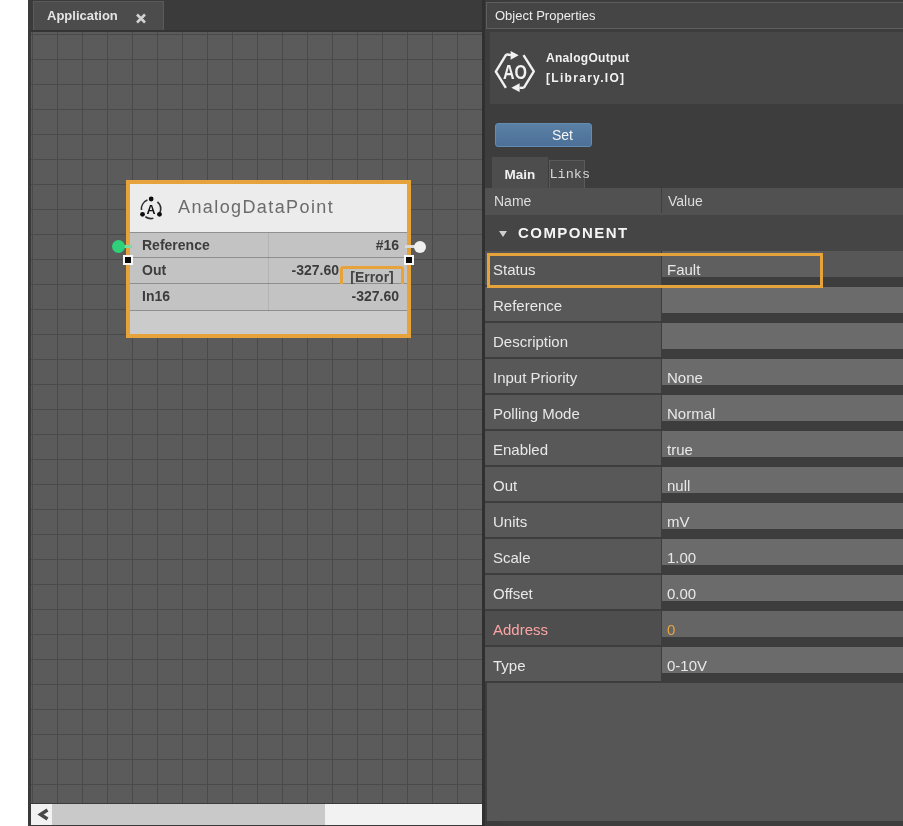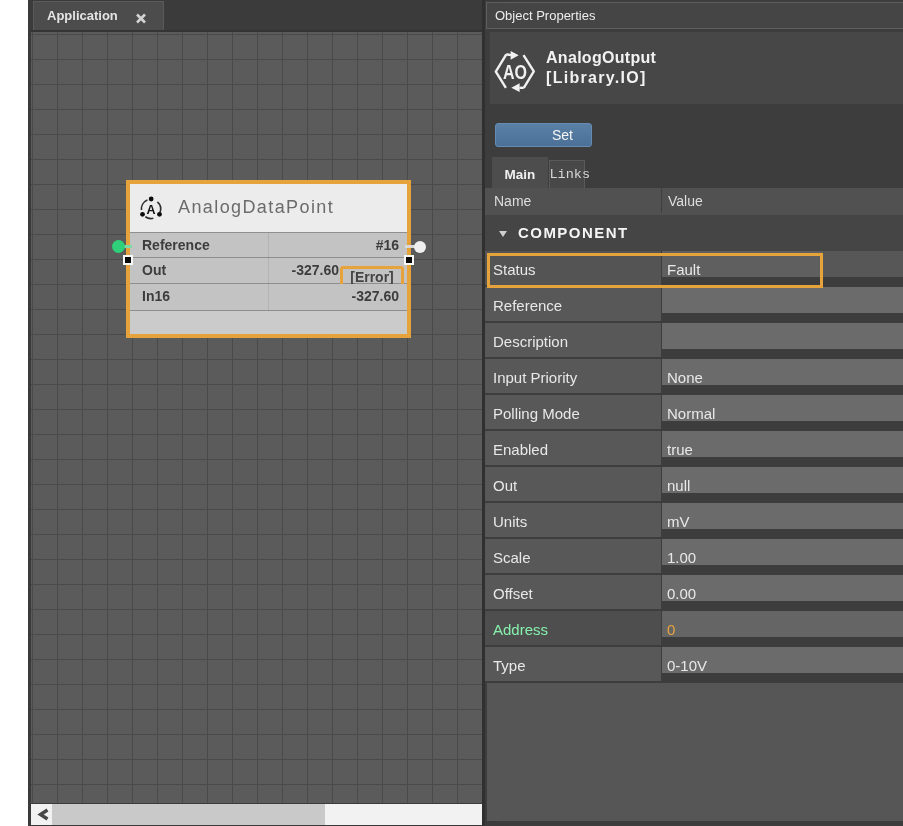--- a/index.html
+++ b/index.html
@@ -84,21 +84,21 @@
 #ptitle {
   left:1px; top:2px; width:442px; height:27px;
   background:#454545; border:1px solid #5e5e5e;
   color:#ededed; line-height:25px; padding-left:8px; font-size:13px;
 }
 #ptitle-icon { right:7px; top:8px; width:12px; height:10px; background:#e8e8e8; border-radius:2px; }
 #ptitle-icon div { margin:3.5px 2px 0 2px; height:3px; background:#3f3f3f; }
 
 #picon-box { left:5px; top:32px; width:434px; height:72px; background:#474747; }
 #picon-box svg { position:absolute; left:4px; top:18px; }
-#picon-name { position:absolute; left:56px; top:15.5px; font-weight:bold; font-size:16px; color:#f2f2f2; line-height:20.5px; letter-spacing:0.3px; }
+#picon-name { position:absolute; left:56px; top:15.5px; font-weight:bold; font-size:12px; color:#f2f2f2; line-height:20.5px; letter-spacing:0.3px; }
 
 #set-btn {
   left:10px; top:123px; width:97px; height:24px;
   background:linear-gradient(#597fa6 0%,#4c7097 100%);
   background:linear-gradient(#5a80a6,#4c7097);
   border:1px solid #648cb2; border-radius:3px;
   color:#f5f5f5; text-align:center; line-height:22px; font-size:14px;padding-left:38px;
 }
 
 .ptab { color:#f0f0f0; text-align:center; font-size:13.5px; }
@@ -272,21 +272,21 @@
       </div>
     <div class="prow abs" style="top:539px;">
         <span class="nc">Scale</span>
         <span class="vc">1.00</span>
       </div>
     <div class="prow abs" style="top:575px;padding-left:46px;">
         <span class="nc">Offset</span>
         <span class="vc">0.00</span>
       </div>
     <div class="prow abs" style="top:611px;">
-        <span class="nc" style="background:#4e4e4e;color:#86efac;">Address</span>
+        <span class="nc" style="background:#4e4e4e;color:#fca5a5;">Address</span>
         <span class="vc" style="background:#656565;color:#e8a33d;">0</span>
       </div>
     <div class="prow abs" style="top:647px;">
         <span class="nc">Type</span>
         <span class="vc">0-10V</span>
       </div>
 
     <div id="status-box" class="abs"></div>
   </div>
 

